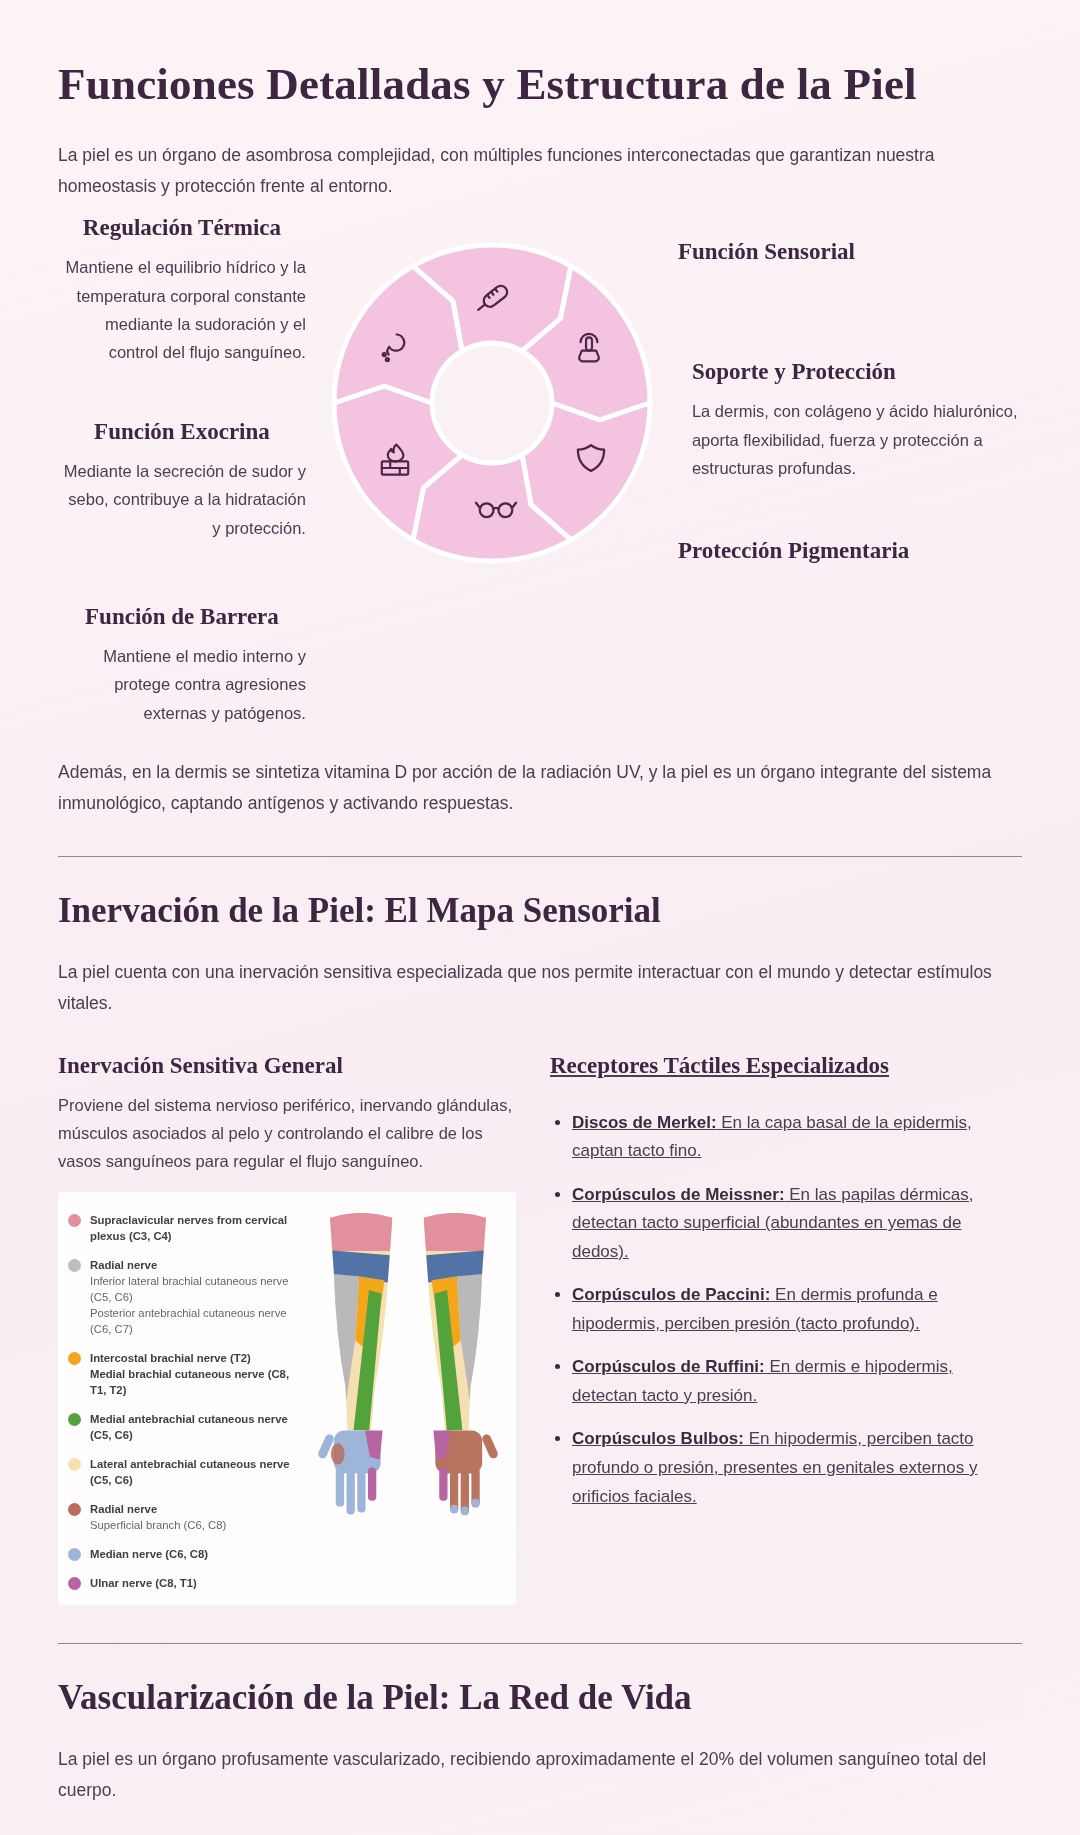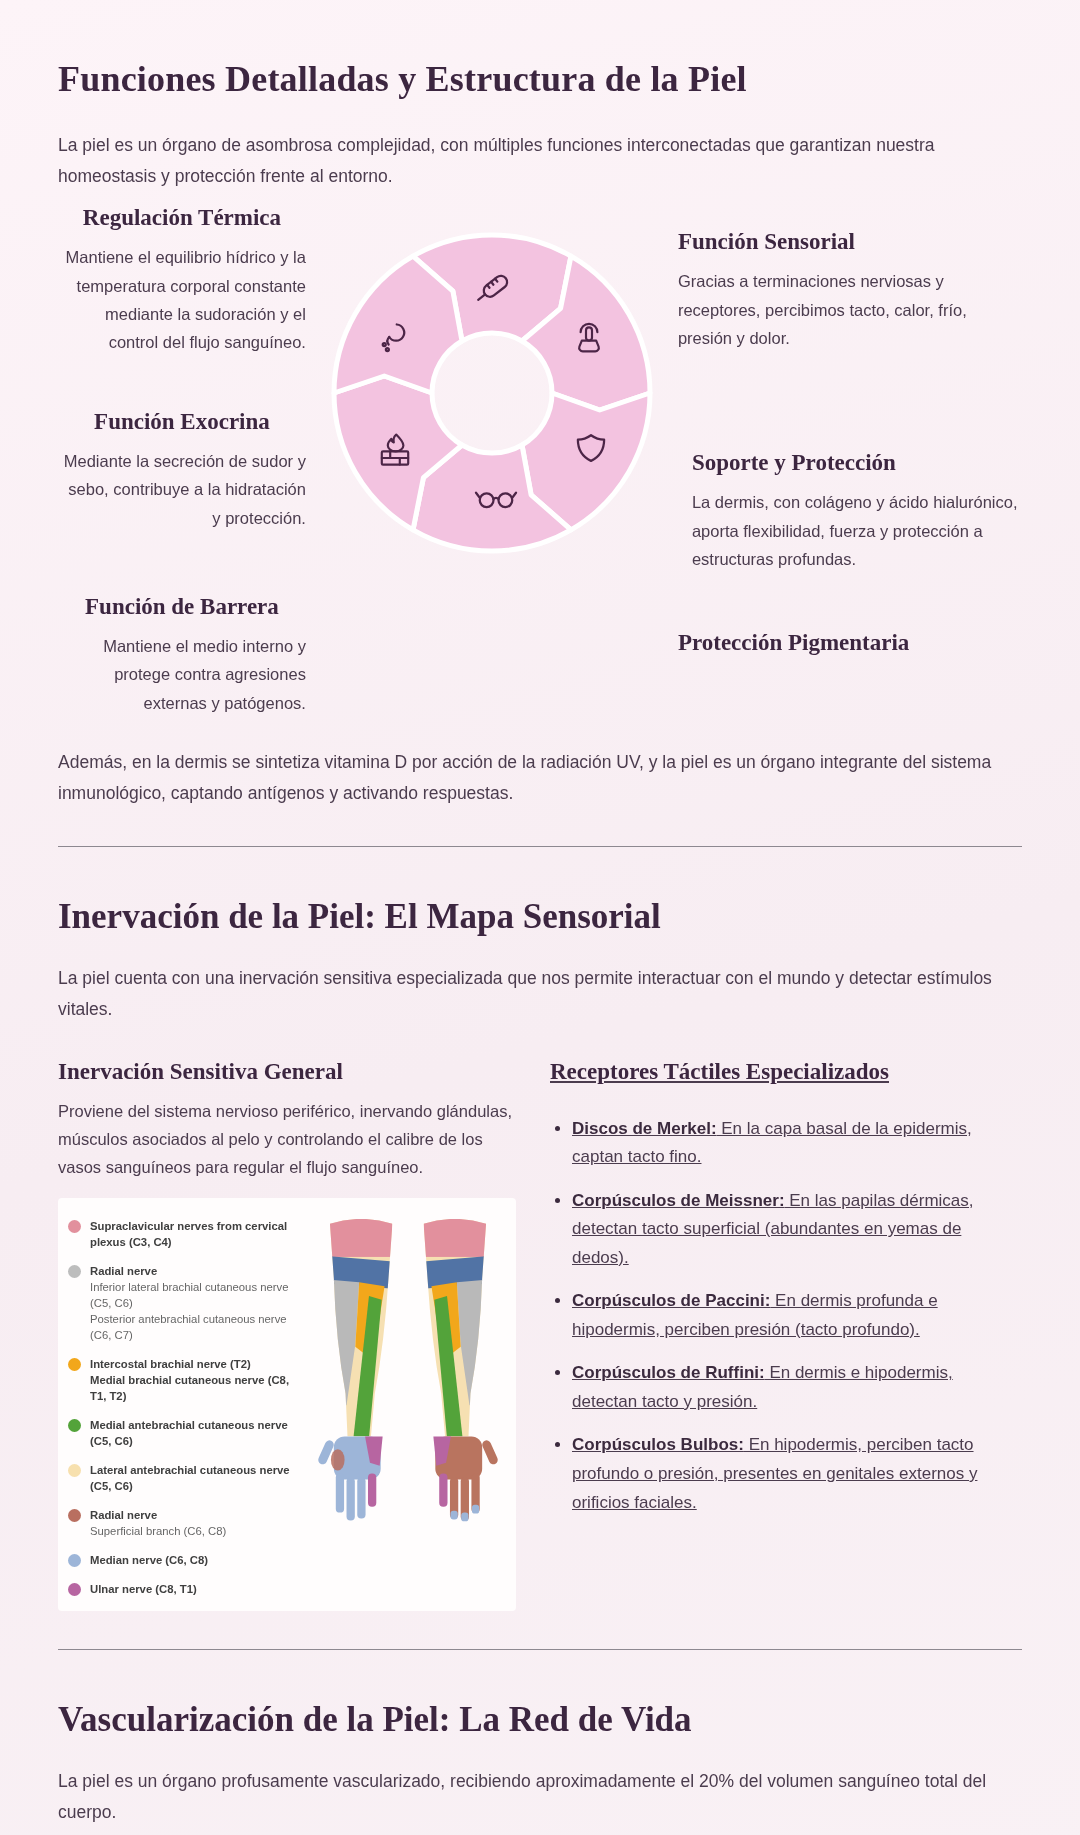--- a/index.html
+++ b/index.html
@@ -17,27 +17,27 @@
   html,body{width:1080px;}
   body{
     min-height:1835px;
     background:linear-gradient(165deg,var(--background_top) 0%,var(--background_mid) 55%,#f9f1f5 100%);
     font-family:"Liberation Sans",sans-serif;
     color:var(--body_text);
   }
   .container{padding:42px 58px 40px;}
   h1{
     font-family:"Liberation Serif",serif;
-    font-size:36px;font-weight:700;color:var(--heading);
+    font-size:45px;font-weight:700;color:var(--heading);
     letter-spacing:.2px;margin:16px 0 30px;
   }
   h2{
     font-family:"Liberation Serif",serif;
     font-size:35px;font-weight:700;color:var(--heading);
-    margin:50px 0 26px;
+    margin:34px 0 26px;
   }
   h3{
     font-family:"Liberation Serif",serif;
     font-size:23px;font-weight:700;color:var(--heading);
     margin-bottom:12px;
   }
   p.lead{font-size:17.5px;line-height:1.75;max-width:958px;margin-bottom:10px;}
   hr.rule{border:none;border-top:1.5px solid var(--divider);margin:38px 0 0;}
 
   
@@ -46,21 +46,21 @@
   .fn-col.left{width:268px;}
   .fn-col.right{width:372px;}
   .fn-item{margin-bottom:30px;}
   .fn-col.left .fn-item h3{text-align:center;}
   .fn-col.left .fn-item p{text-align:right;}
   .fn-item p{font-size:16.5px;line-height:1.72;}
   .fn-col.right .fn-item.indent{padding-left:14px;}
   .fn-col.left .fn-item:nth-child(2){margin-top:22px;}
   .fn-col.left .fn-item:nth-child(3){margin-top:32px;}
   .fn-col.right .fn-item:nth-child(1){margin-top:24px;}
-  .fn-col.right .fn-item:nth-child(2){margin-top:68px;}
+  .fn-col.right .fn-item:nth-child(2){margin-top:52px;}
   .fn-col.right .fn-item:nth-child(3){margin-top:26px;}
   .donut-wrap{width:336px;flex:0 0 336px;display:flex;align-items:flex-start;justify-content:center;padding-top:20px;}
   .seg{fill:var(--segment_pink);stroke:var(--segment_gap);stroke-width:5;stroke-linejoin:round;}
   .icon *{stroke:var(--icon_stroke);stroke-width:1.8;fill:none;stroke-linecap:round;stroke-linejoin:round;}
 
   
   .two-col{display:flex;gap:34px;margin-top:34px;}
   .inner-left{width:458px;flex:0 0 458px;}
   .inner-left p.body{font-size:16.5px;line-height:1.72;margin-bottom:16px;}
   .inner-right{flex:1;text-decoration:underline;}
@@ -146,21 +146,20 @@
           <path d="M -3 0 c -2 2 -2 4 -0.5 6"></path>
           <circle cx="-7" cy="6" r="1.2"></circle>
             <circle cx="-4.5" cy="10" r="1.2"></circle>
         </g>
       </svg>
     </div>
 
     <div class="fn-col right">
       <div class="fn-item">
         <h3>Función Sensorial</h3>
-        <p>Gracias a terminaciones nerviosas y receptores, percibimos tacto, calor, frío, presión y dolor.</p>
       </div>
       <div class="fn-item indent">
         <h3>Soporte y Protección</h3>
         <p>La dermis, con colágeno y ácido hialurónico, aporta flexibilidad, fuerza y protección a estructuras profundas.</p>
       </div>
       <div class="fn-item">
         <h3>Protección Pigmentaria</h3>
       </div>
     </div>
   </div>

